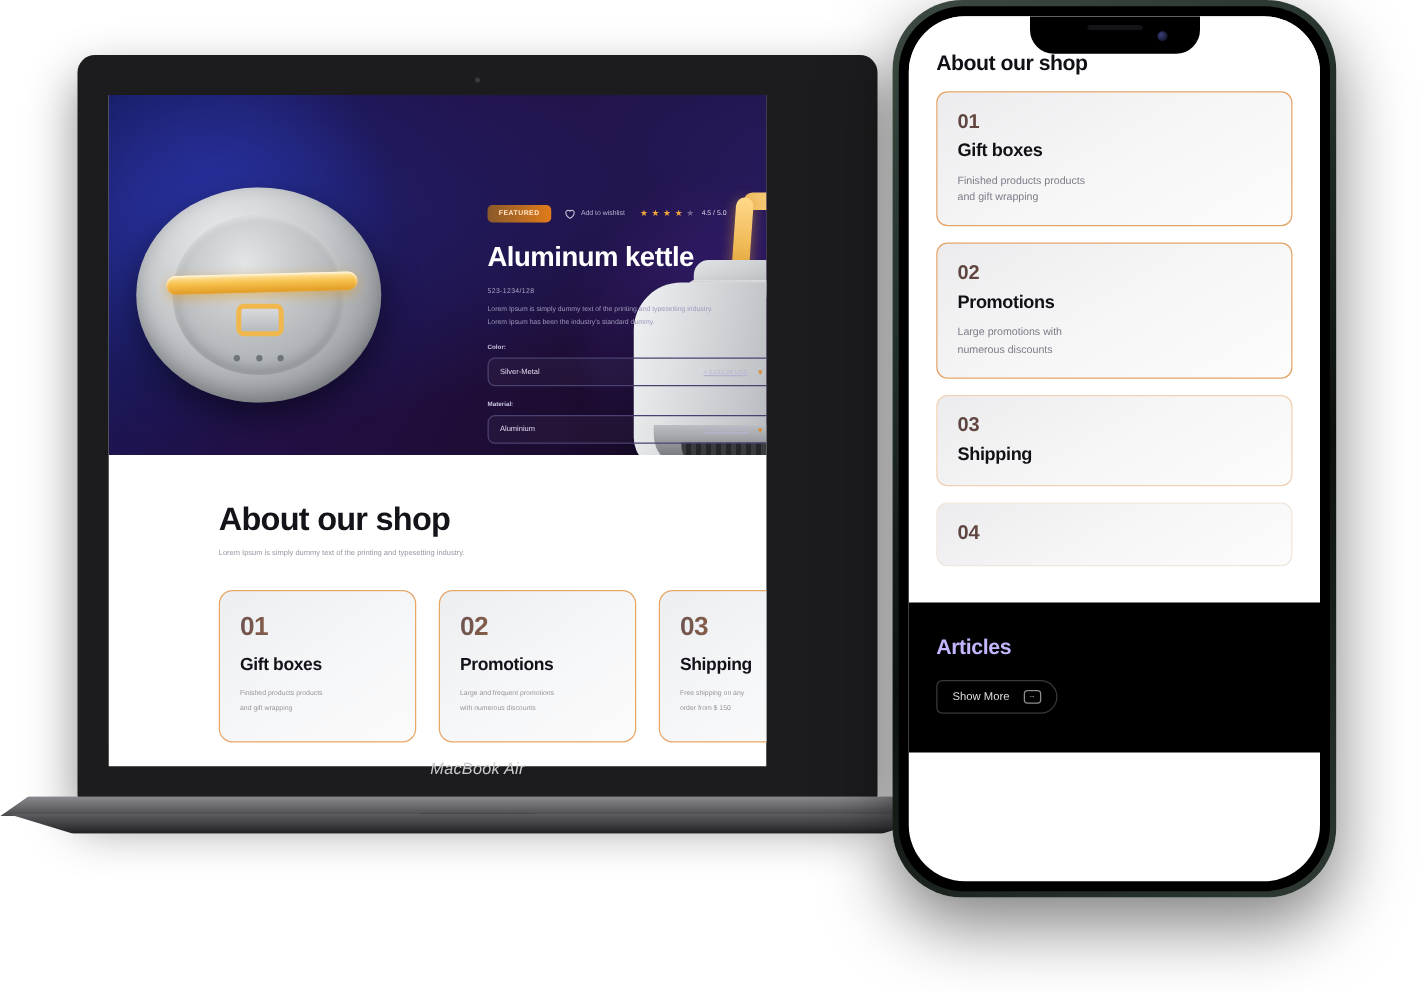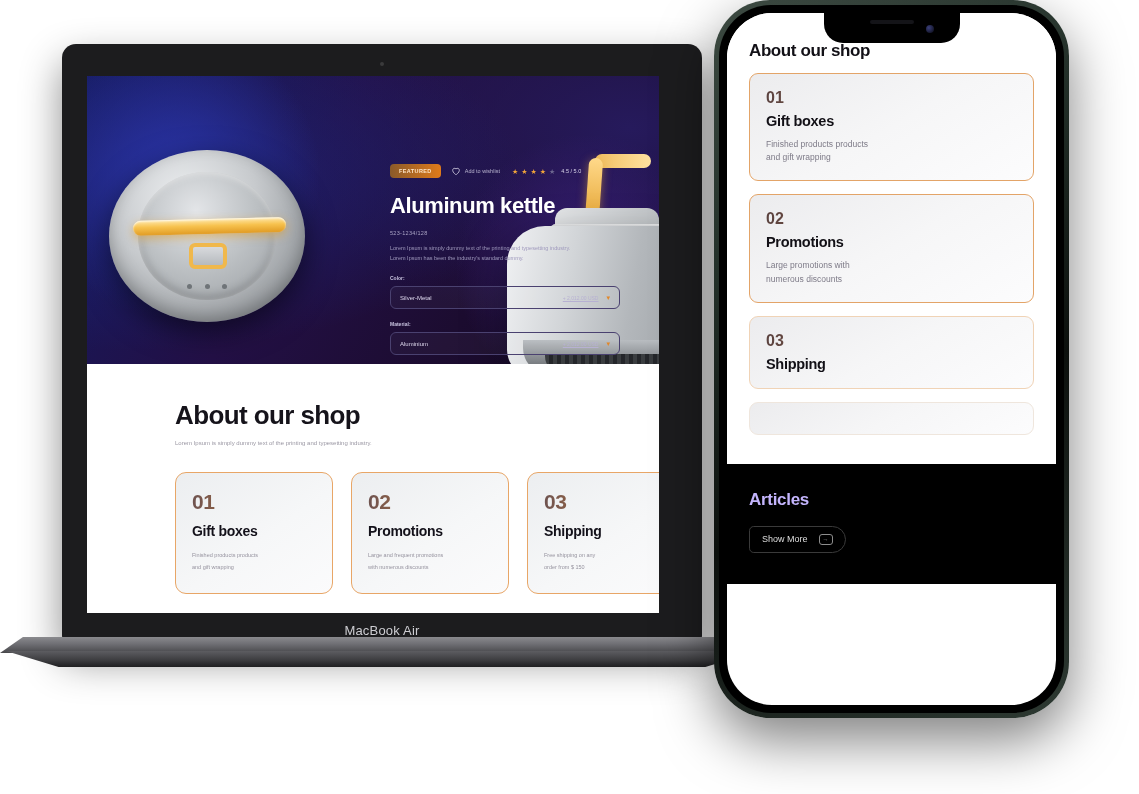--- a/index.html
+++ b/index.html
@@ -15,25 +15,25 @@
   #laptop { position:absolute; left:62px; top:44px; width:660px; height:600px; }
   .lid {
     position:absolute; left:0; top:0; width:640px; height:598px;
     background:#1c1c1e;
     border-radius:14px 14px 6px 6px;
     box-shadow:0 18px 40px rgba(0,0,0,.45);
   }
   .lid-cam { position:absolute; left:50%; top:18px; width:4px; height:4px; margin-left:-2px;
     background:#3a3a3c; border-radius:50%; }
   .screen {
-    position:absolute; left:25px; top:32px; width:572px; height:537px;
+    position:absolute; left:25px; top:32px; width:526px; height:537px;
     background:#fff; overflow:hidden;
   }
-  .mb-label { position:absolute; left:0; bottom:4px; width:640px; text-align:center;
-    font-size:13px; color:#cdcdd2; letter-spacing:.2px; }
+  .mb-label { position:absolute; left:0; bottom:20px; width:640px; text-align:center;
+    font-size:13px; color:#cdcdd2; letter-spacing:.2px;font-style:italic; }
 
   .laptop-base {
     position:absolute; left:-62px; top:593px; width:764px; height:36px;
   }
   .base-top {
     position:absolute; left:0; top:0; width:764px; height:16px;
     background:linear-gradient(180deg,#8a8a8e 0%, #6e6e73 45%, #48484b 100%);
     border-radius:2px 2px 0 0;
     clip-path: polygon(3% 0, 97% 0, 100% 100%, 0% 100%);
   }
@@ -337,20 +337,21 @@
               <div class="txt">
                 <div>Large promotions with</div>
                 <div>numerous discounts</div>
               </div>
             </div>
             <div class="ph-card soft">
               <div class="num">03</div>
               <div class="ttl">Shipping</div>
             </div>
             <div class="ph-card plain">
+              <div class="num">04</div>
             </div>
           </div>
 
           <div class="ph-bottom">
             <h2>Articles</h2>
             <button class="show-more">
               <span>Show More</span>
               <span class="sm-ic">→</span>
             </button>
           </div>

